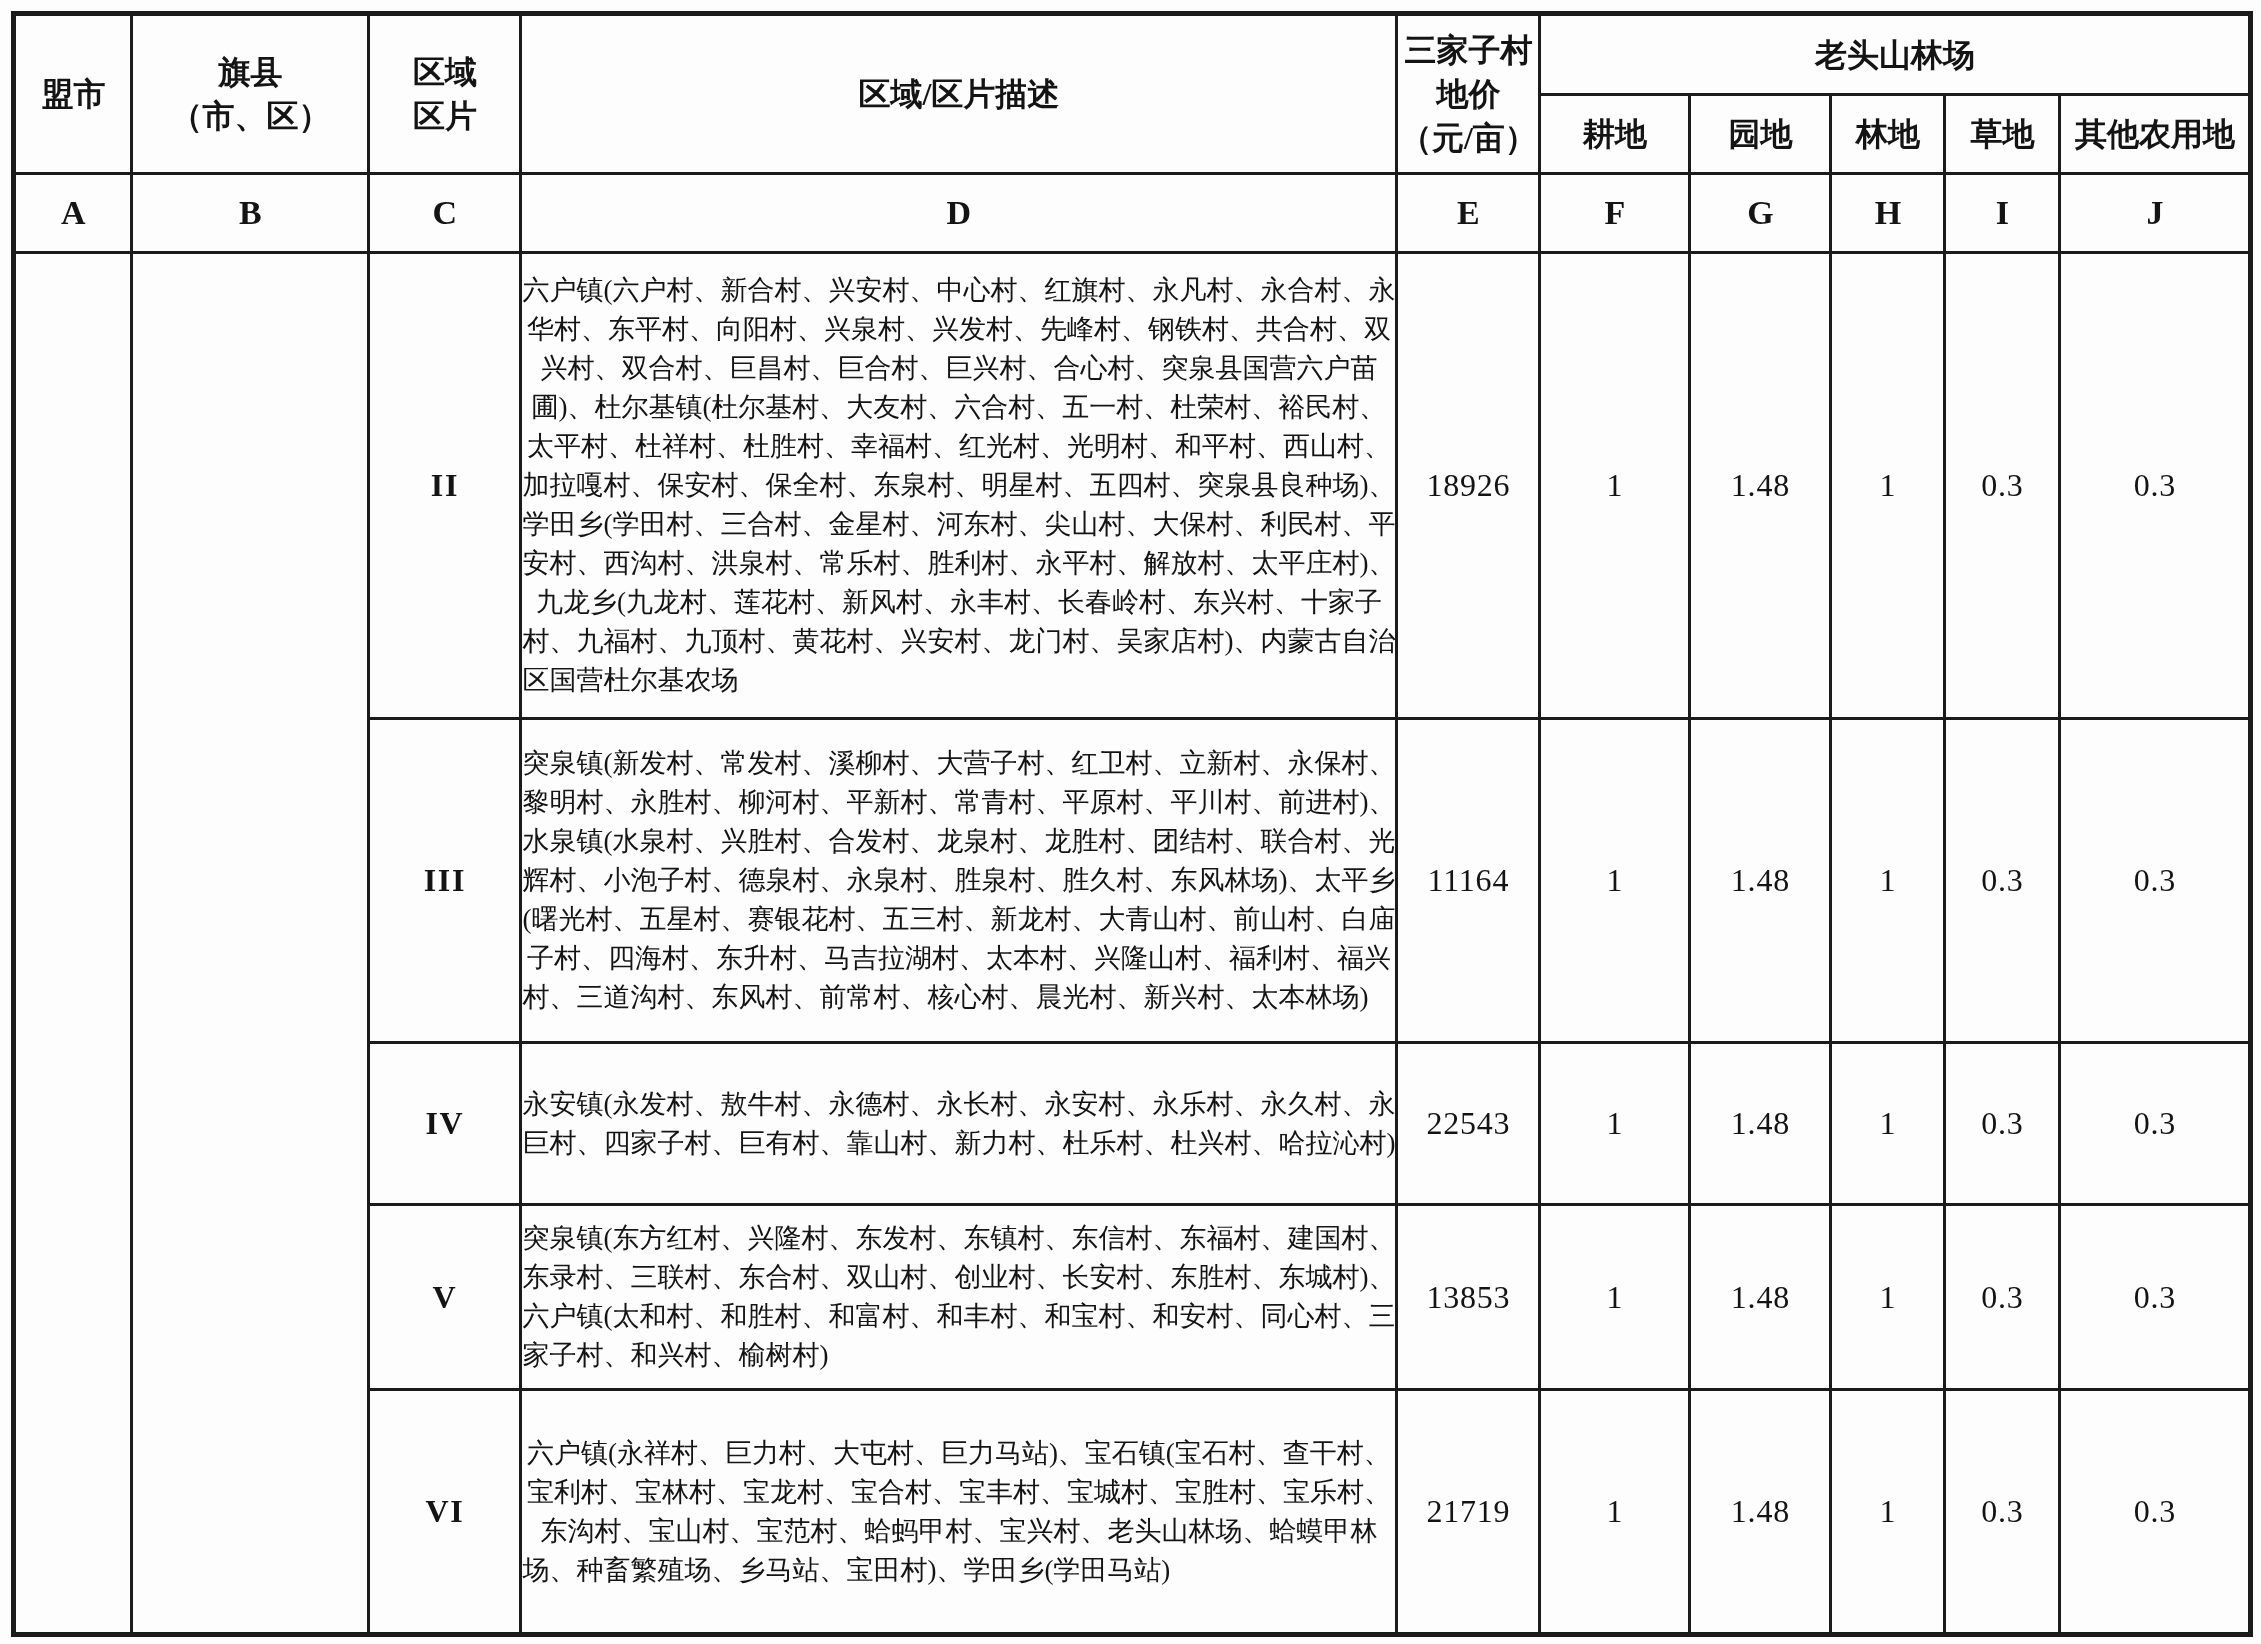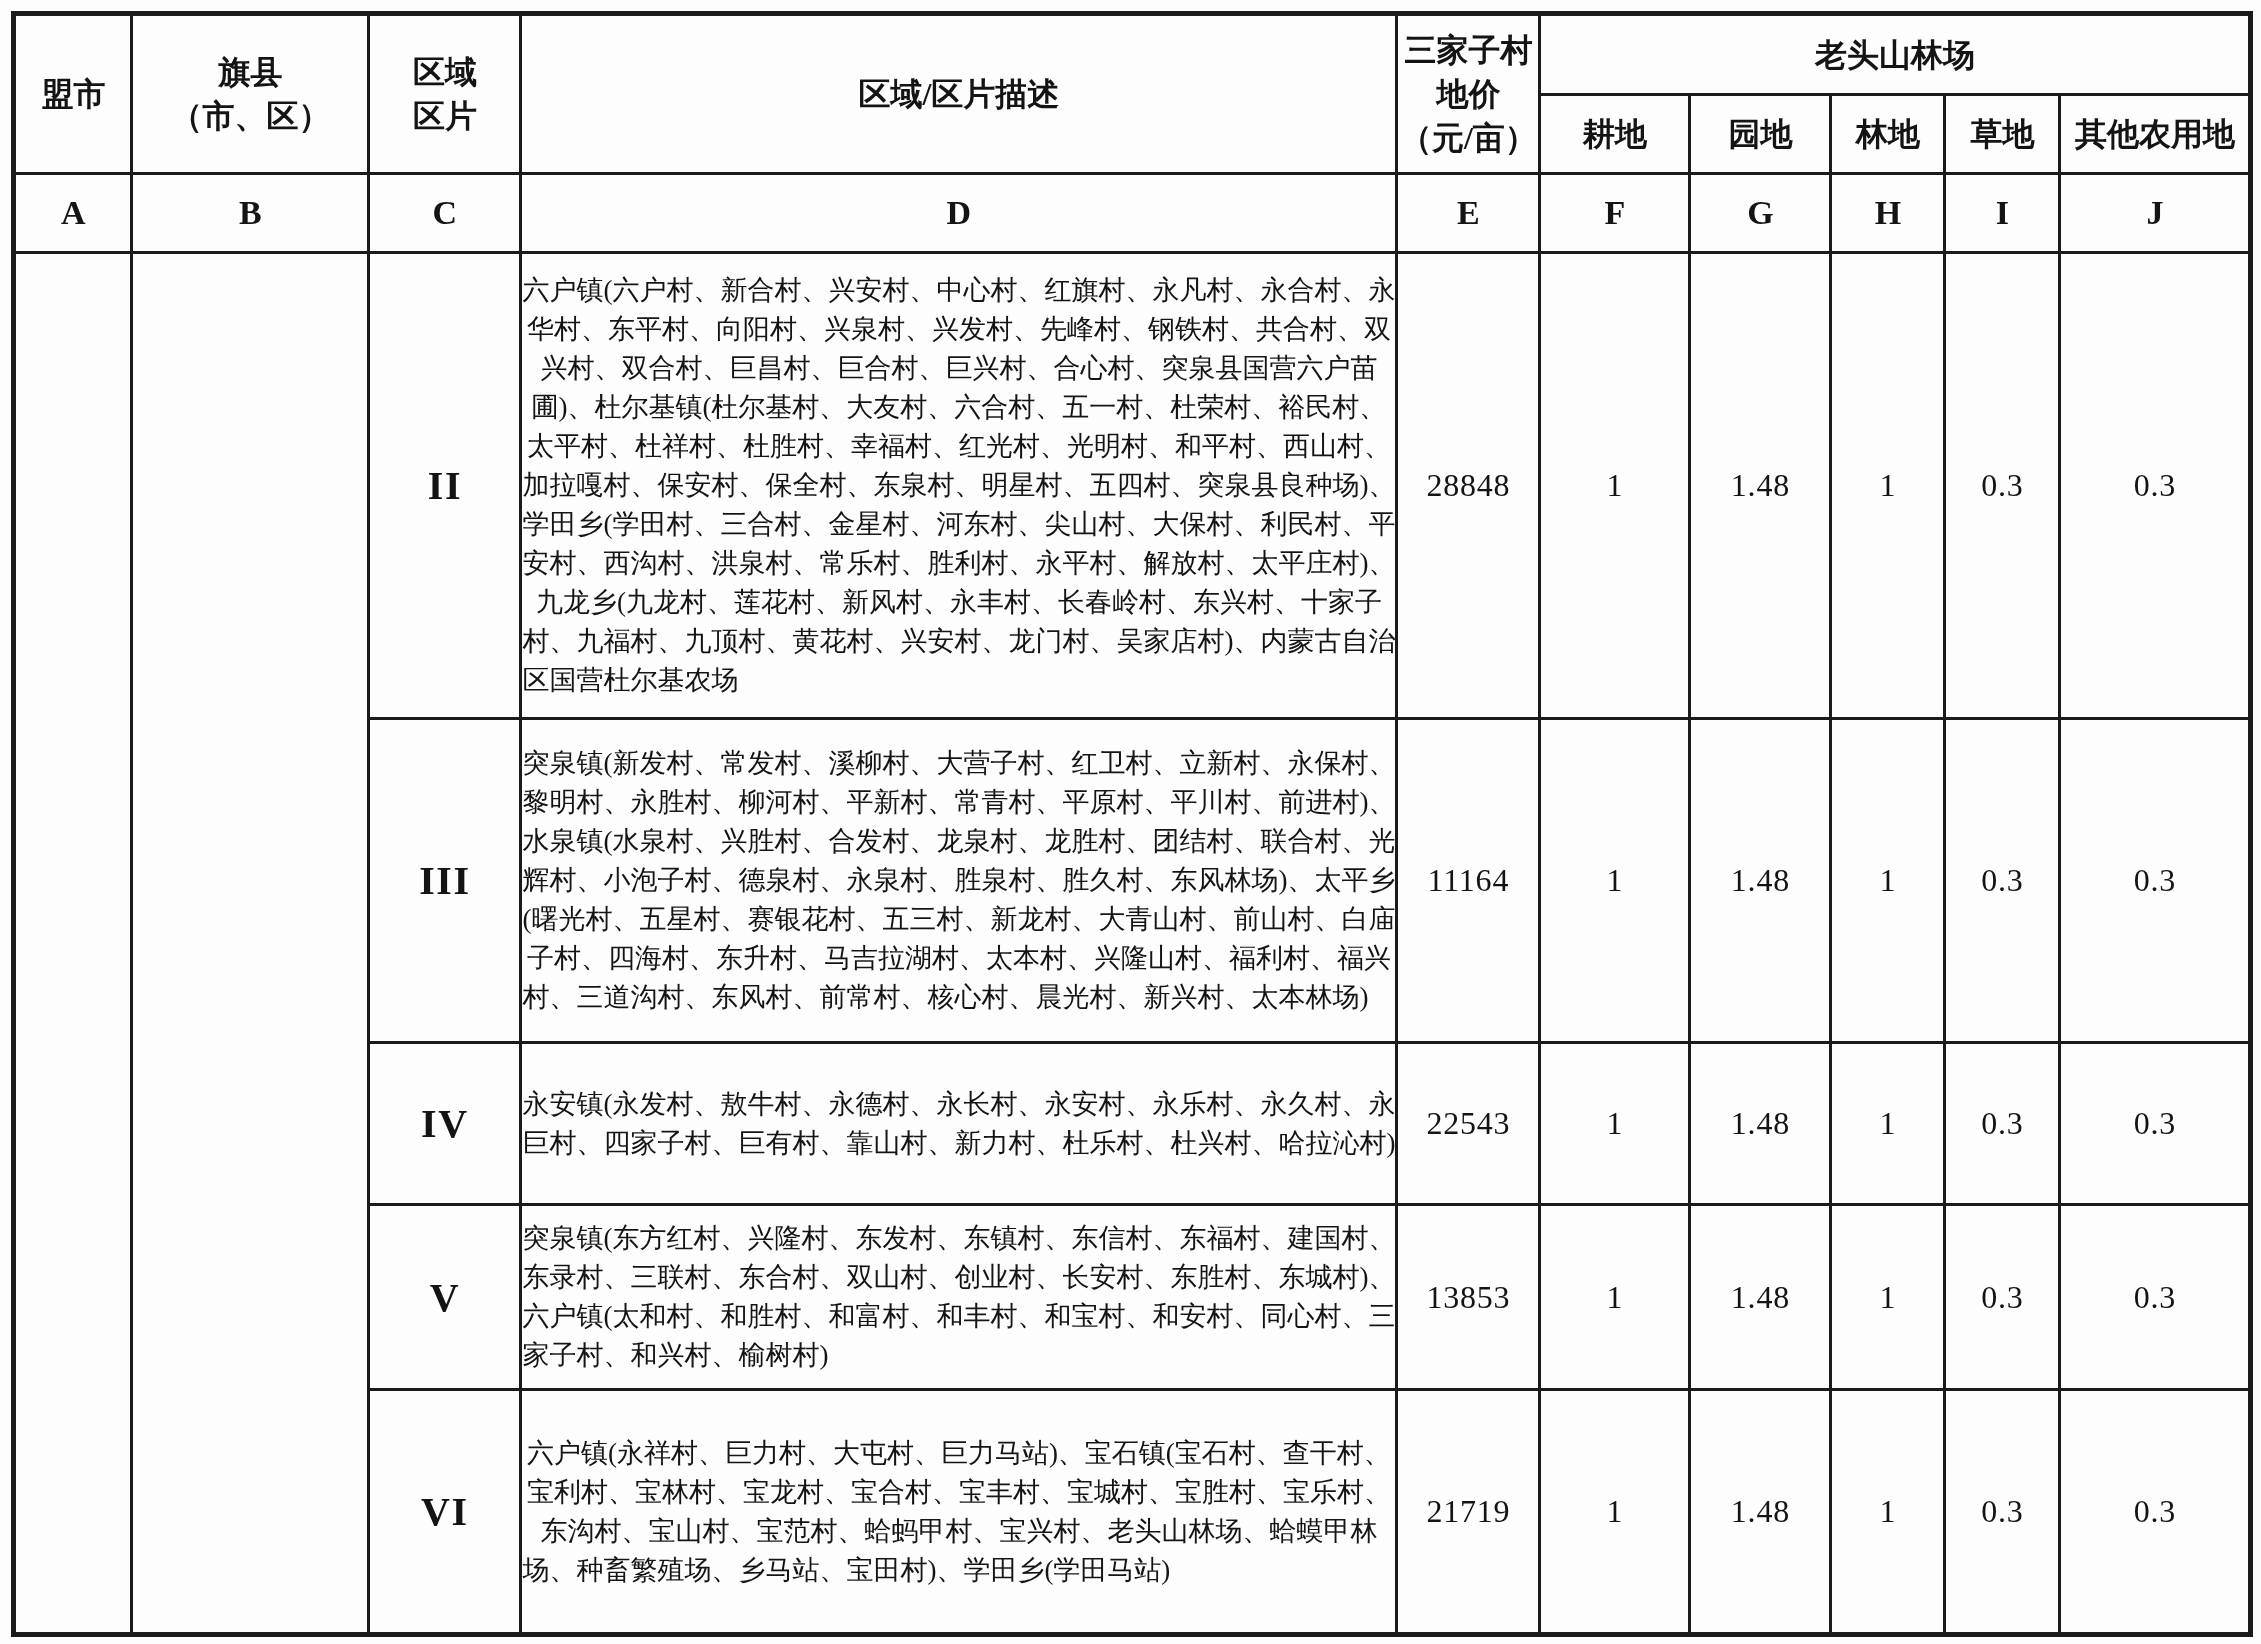--- a/index.html
+++ b/index.html
@@ -35,21 +35,21 @@
     font-size: 32px;
     line-height: 44px;
     white-space: pre-line;
   }
   td.letter {
     font-weight: bold;
     font-size: 34px;
   }
   td.zone {
     font-weight: bold;
-    font-size: 40px;
+    font-size: 32px;
     letter-spacing: 1.6px;
   }
   td.desc {
     font-size: 27px;
     line-height: 39px;
     text-align: justify;
     text-align-last: left;
     vertical-align: middle;
     padding: 4.9px 6.5px 4.9px 4.9px;
   }
@@ -118,21 +118,21 @@
       <td class="letter">H</td>
       <td class="letter">I</td>
       <td class="letter">J</td>
     </tr>
 
     <tr class="brow1">
       <td rowspan="5"></td>
       <td rowspan="5"></td>
       <td class="zone">II</td>
       <td class="desc">六户镇(六户村、新合村、兴安村、中心村、红旗村、永凡村、永合村、永华村、东平村、向阳村、兴泉村、兴发村、先峰村、钢铁村、共合村、双兴村、双合村、巨昌村、巨合村、巨兴村、合心村、突泉县国营六户苗圃)、杜尔基镇(杜尔基村、大友村、六合村、五一村、杜荣村、裕民村、太平村、杜祥村、杜胜村、幸福村、红光村、光明村、和平村、西山村、加拉嘎村、保安村、保全村、东泉村、明星村、五四村、突泉县良种场)、学田乡(学田村、三合村、金星村、河东村、尖山村、大保村、利民村、平安村、西沟村、洪泉村、常乐村、胜利村、永平村、解放村、太平庄村)、九龙乡(九龙村、莲花村、新风村、永丰村、长春岭村、东兴村、十家子村、九福村、九顶村、黄花村、兴安村、龙门村、吴家店村)、内蒙古自治区国营杜尔基农场</td>
-      <td class="num">28848</td>
+      <td class="num">18926</td>
       <td class="num">1</td>
       <td class="num">1.48</td>
       <td class="num">1</td>
       <td class="num">0.3</td>
       <td class="num">0.3</td>
     </tr>
 
     <tr class="brow2">
       <td class="zone">III</td>
       <td class="desc">突泉镇(新发村、常发村、溪柳村、大营子村、红卫村、立新村、永保村、黎明村、永胜村、柳河村、平新村、常青村、平原村、平川村、前进村)、水泉镇(水泉村、兴胜村、合发村、龙泉村、龙胜村、团结村、联合村、光辉村、小泡子村、德泉村、永泉村、胜泉村、胜久村、东风林场)、太平乡(曙光村、五星村、赛银花村、五三村、新龙村、大青山村、前山村、白庙子村、四海村、东升村、马吉拉湖村、太本村、兴隆山村、福利村、福兴村、三道沟村、东风村、前常村、核心村、晨光村、新兴村、太本林场)</td>

